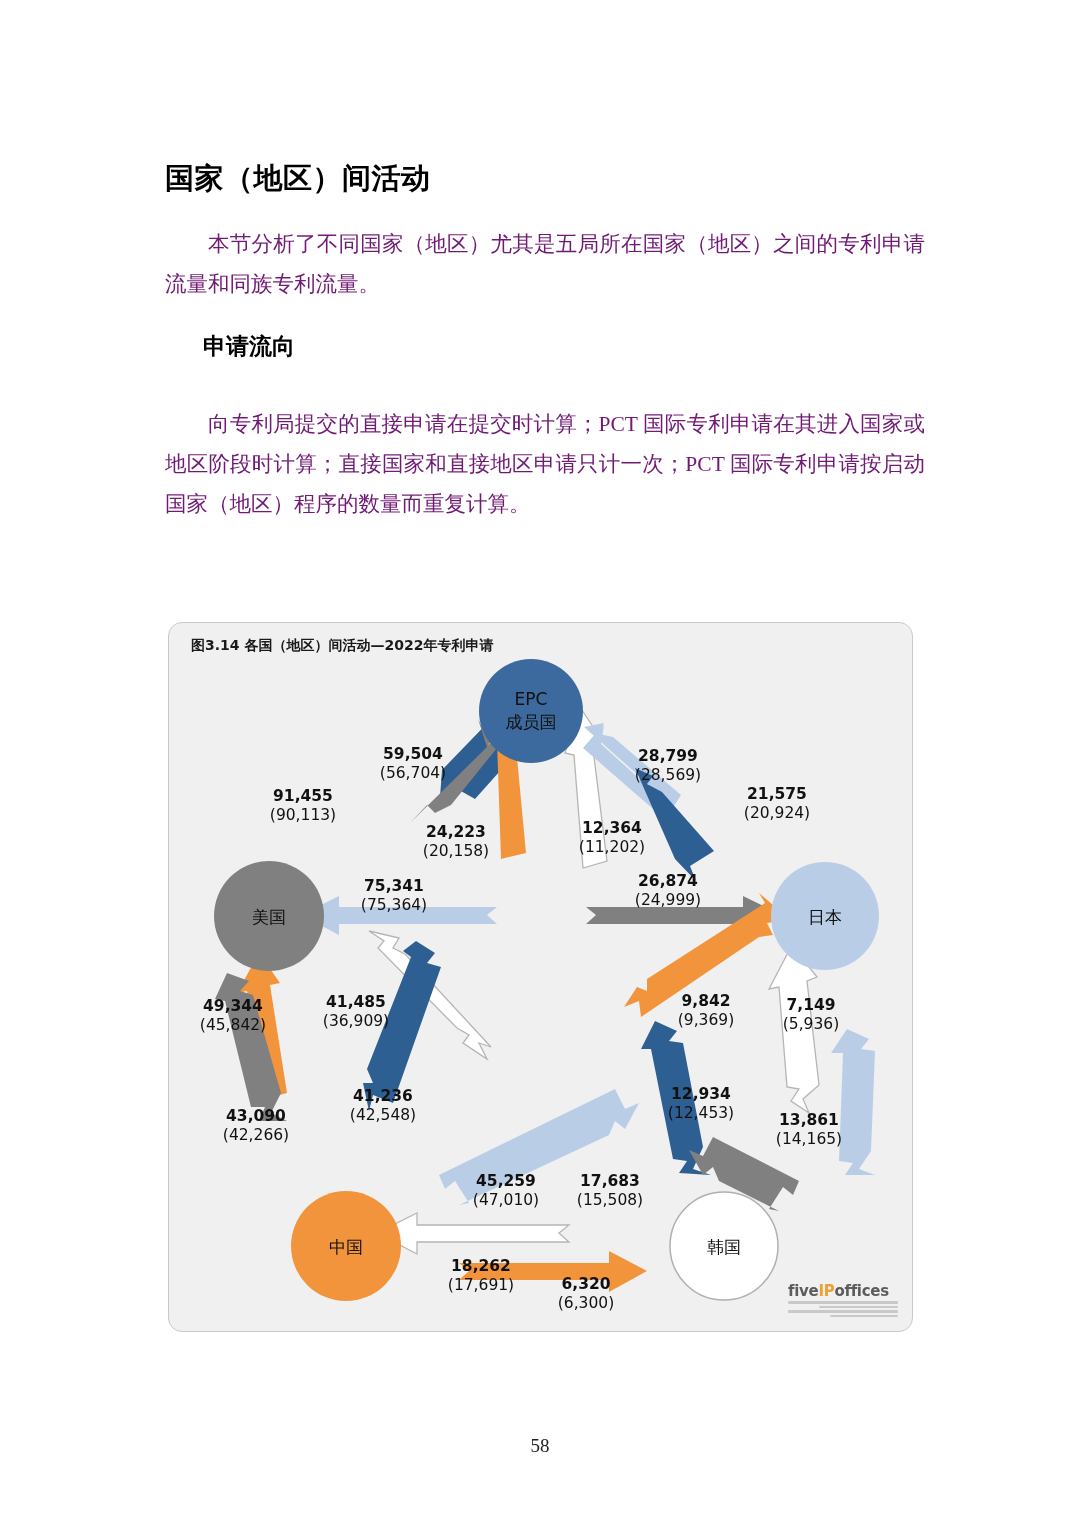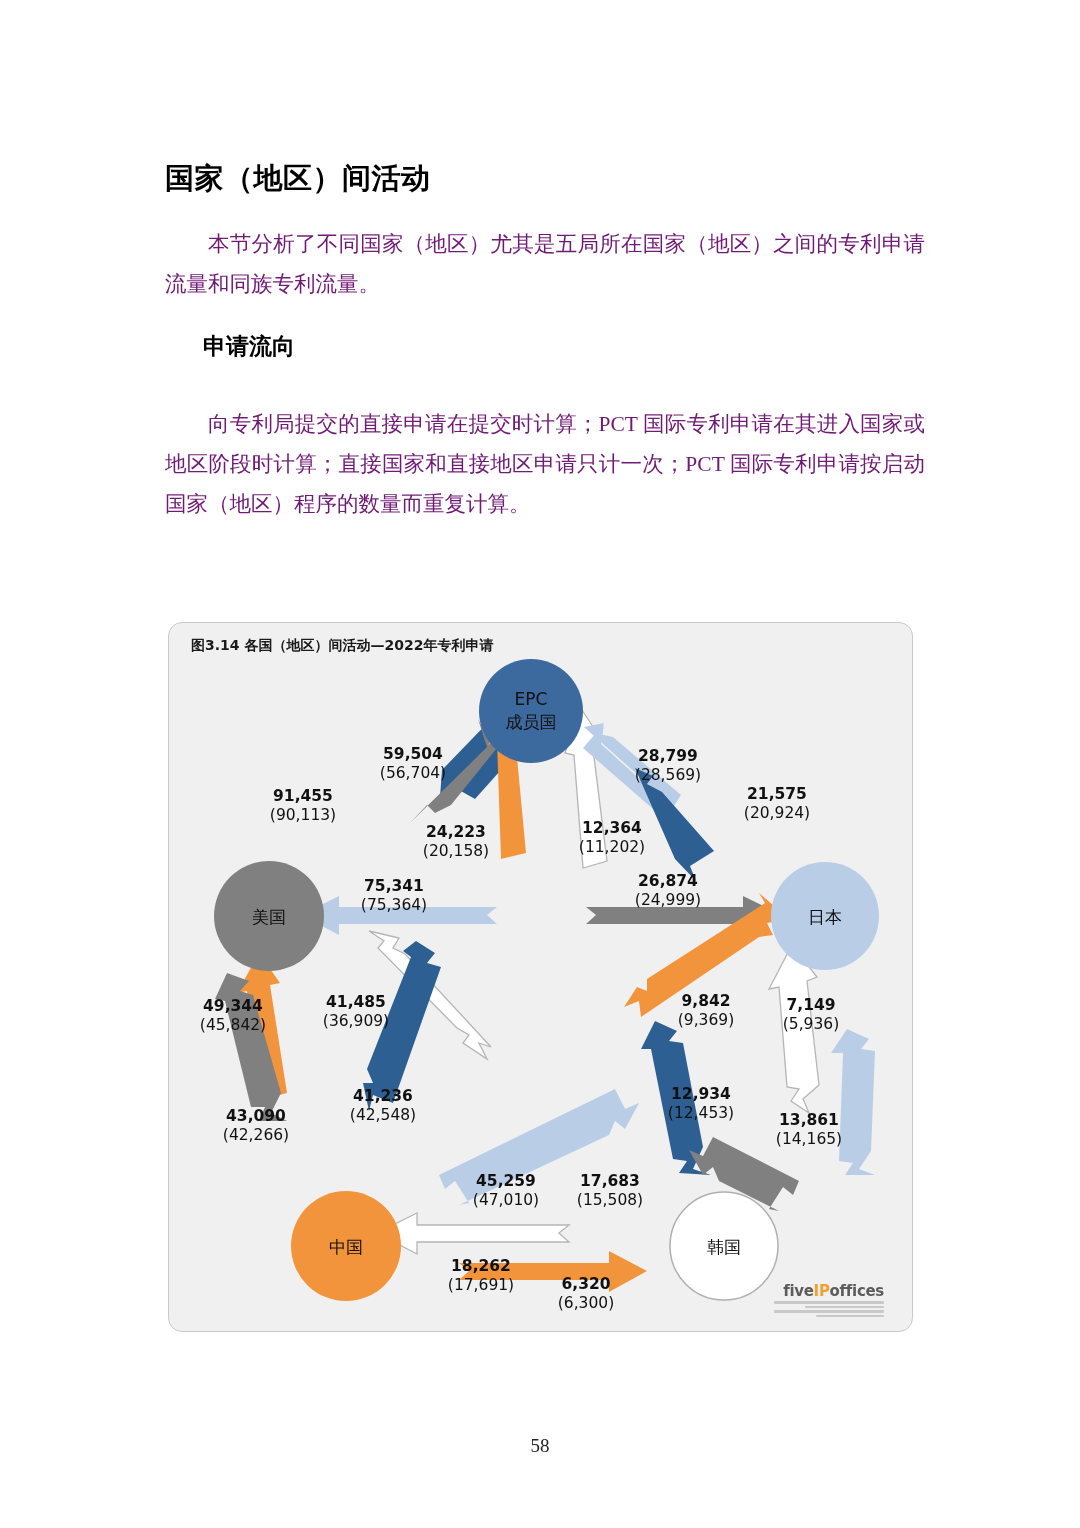--- a/index.html
+++ b/index.html
@@ -55,21 +55,21 @@
     font-family:"DejaVu Sans","Liberation Sans",sans-serif;
     font-size:15.5px;font-weight:bold;fill:#111;
   }
   .flow-prev{
     font-family:"DejaVu Sans","Liberation Sans",sans-serif;
     font-size:15.5px;font-weight:400;fill:#111;
   }
 
   
   .logo{
-    position:absolute;right:28px;bottom:12px;width:110px;text-align:right;
+    position:absolute;right:14px;bottom:12px;width:110px;
     font-family:"DejaVu Sans","Liberation Sans",sans-serif;
   }
   .logo-word{font-size:15px;font-weight:bold;color:#5c5c5c;letter-spacing:-.3px;line-height:1;}
   .logo-word .ip{color:#f0a030;}
   .logo-sub{margin-top:2px;}
   .logo-sub div{
     height:2.5px;background:#c9c9c9;margin-bottom:2px;border-radius:1px;
   }
   .logo-sub div:nth-child(1){width:100%;}
   .logo-sub div:nth-child(2){width:72%;margin-left:auto;margin-right:0;}

